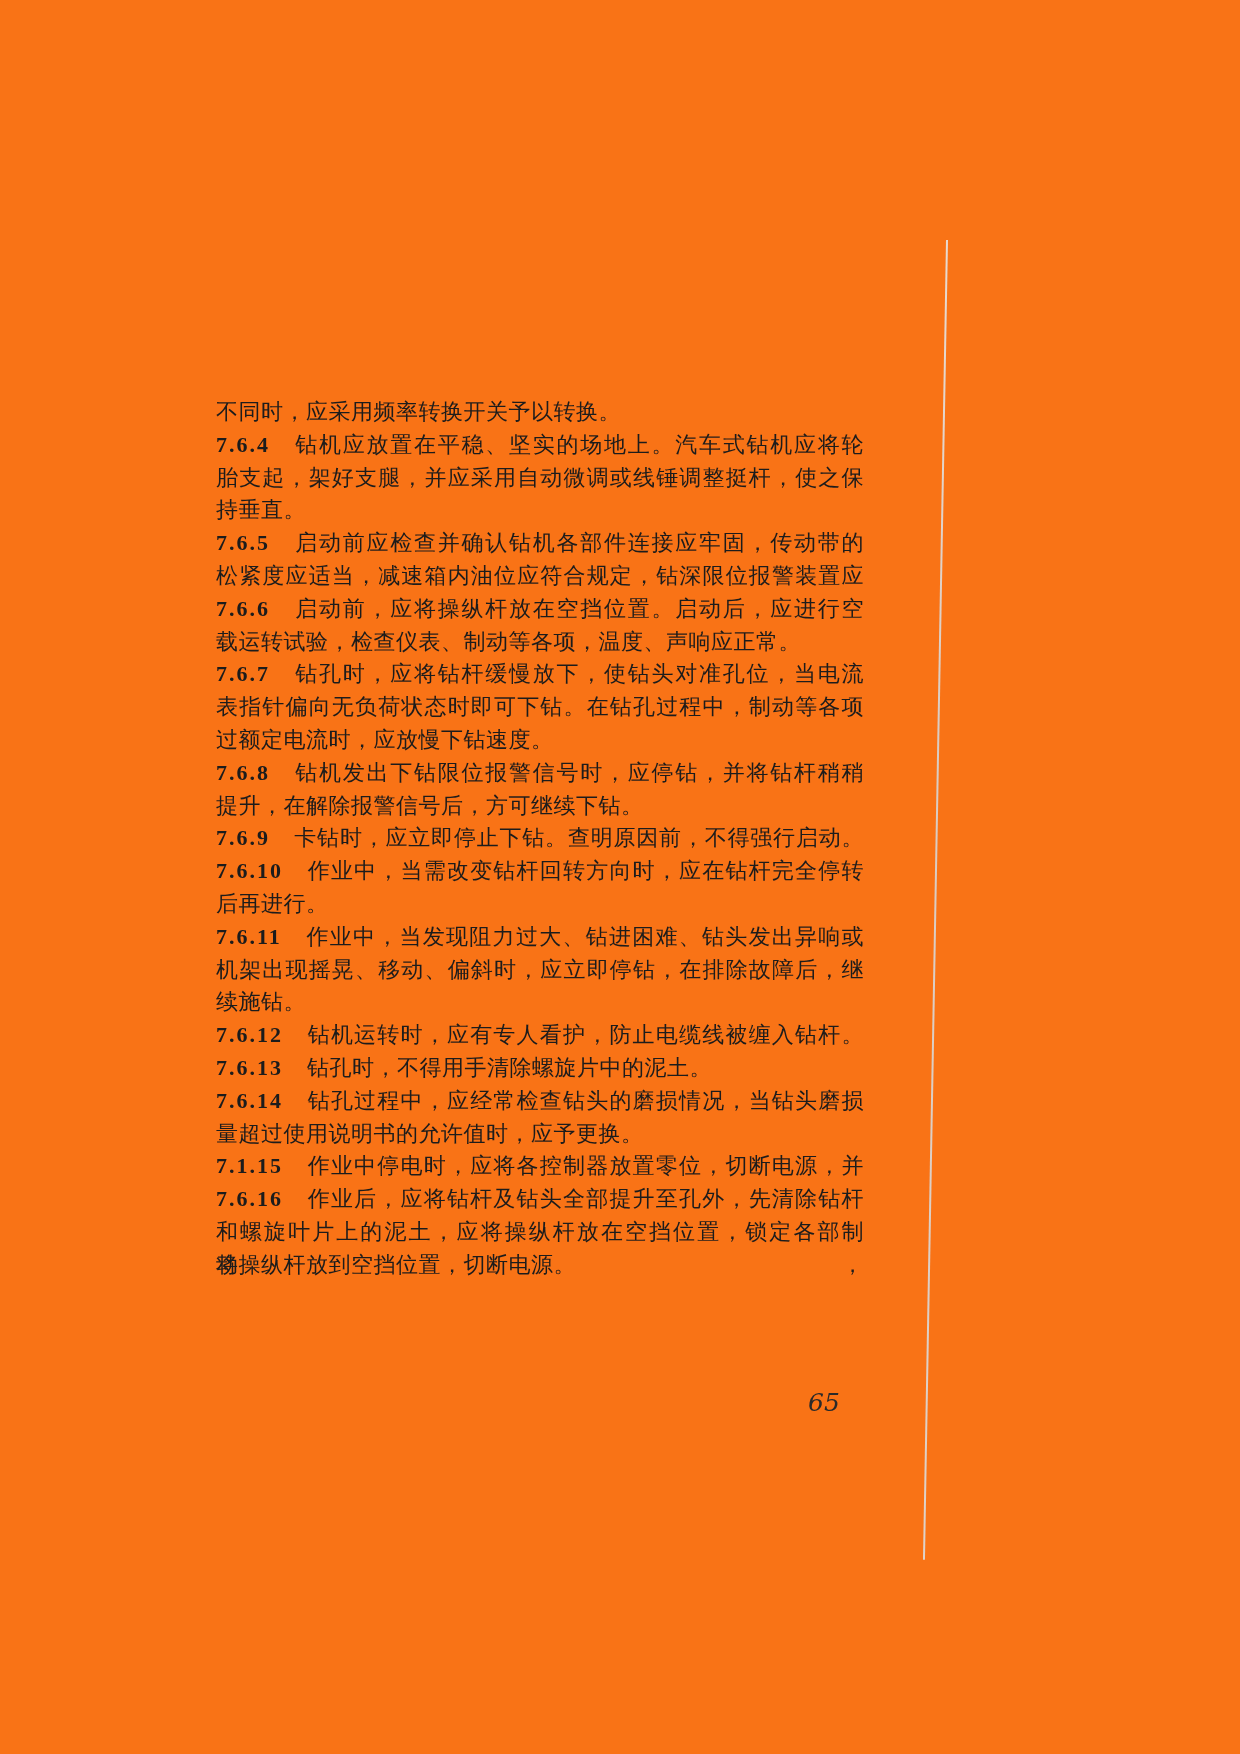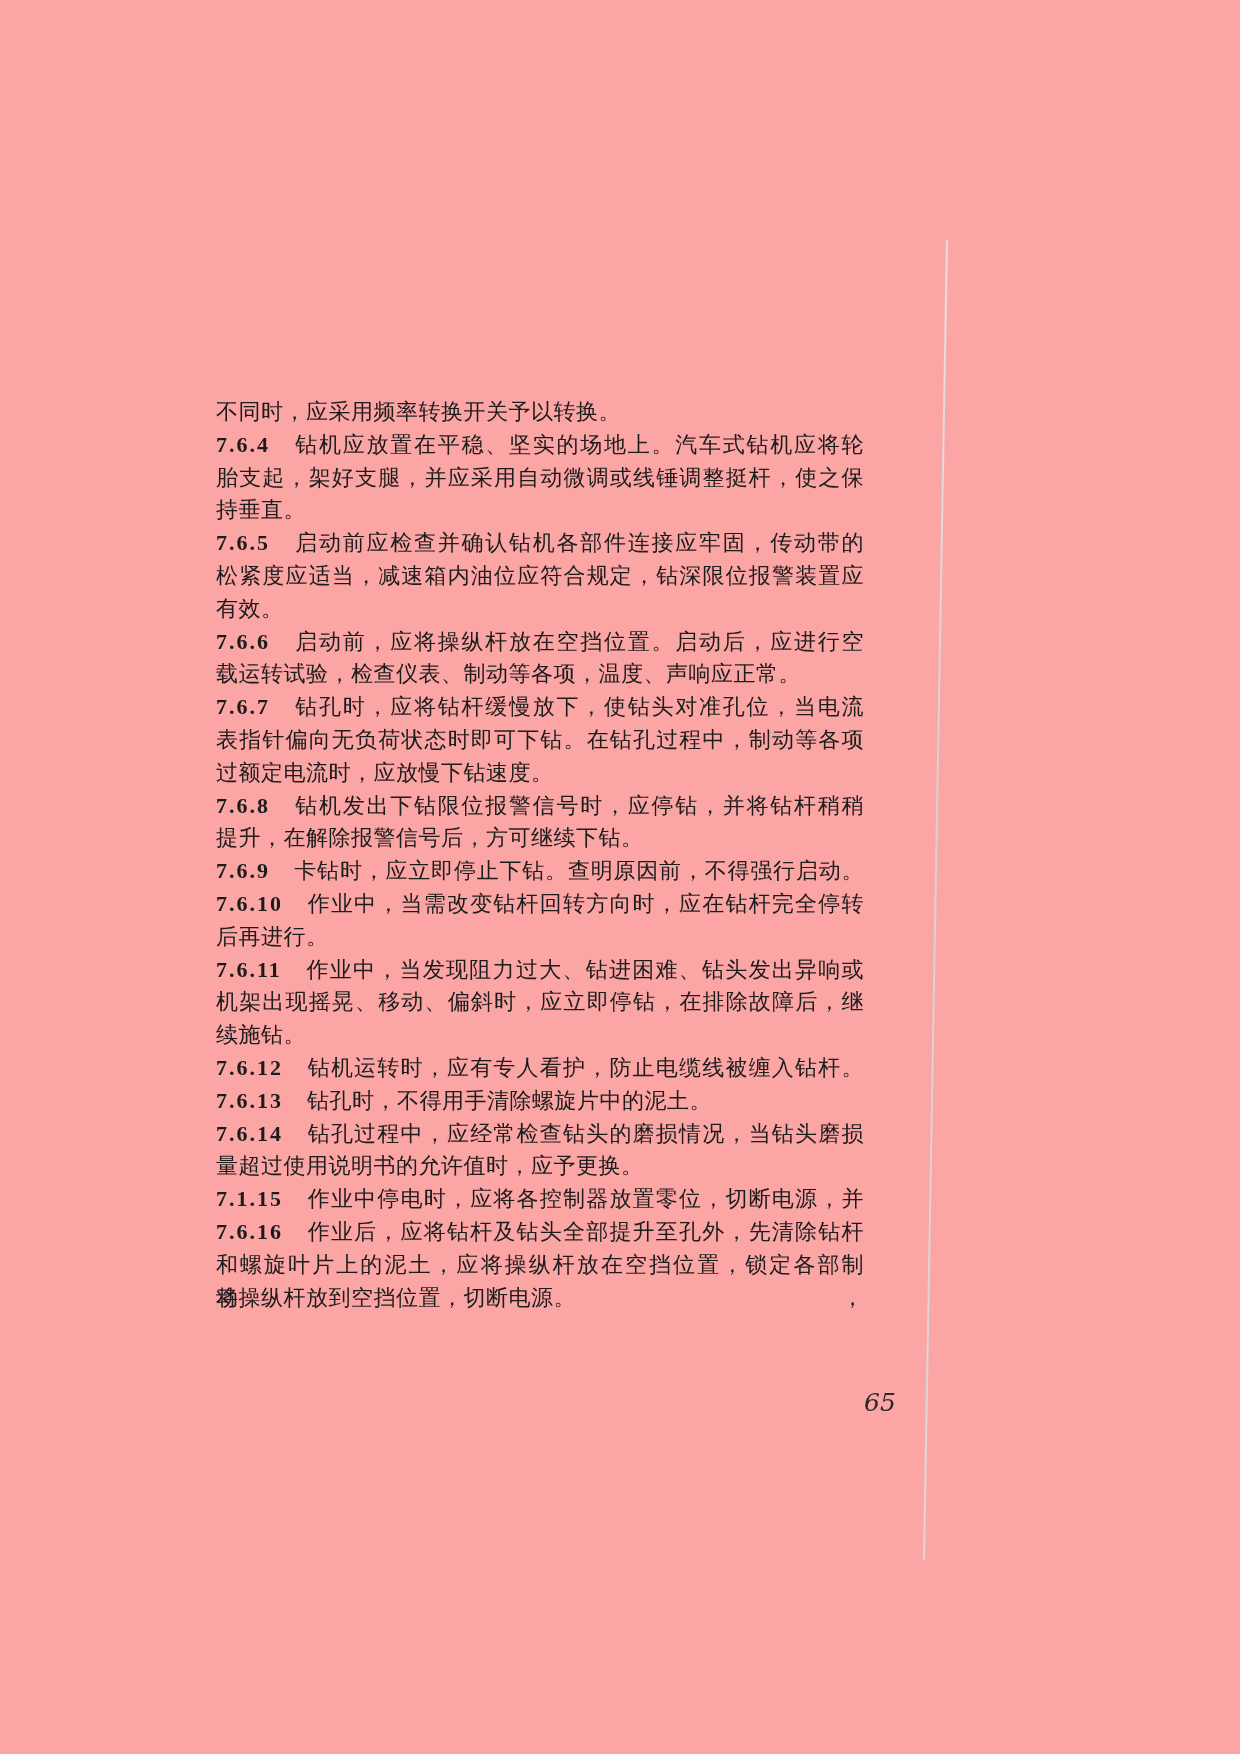--- a/index.html
+++ b/index.html
@@ -10,21 +10,21 @@
   body {
     width: 1240px;
     height: 1754px;
     position: relative;
     font-family: "Liberation Serif", "DejaVu Serif", serif;
     overflow: hidden;
   }
   .page {
     position: absolute;
     inset: 0;
-    background: #fca5a5;
+    background: #f97316;
   }
   .text-block {
     position: absolute;
     left: 216px;
     top: 396px;
     width: 648px;
   }
   .line {
     font-size: 22px;
     line-height: 32.8px;
@@ -39,21 +39,21 @@
     text-align: justify;
     text-align-last: justify;
   }
   .num {
     font-weight: bold;
     letter-spacing: 2px;
     margin-right: 24px;
   }
   .page-number {
     position: absolute;
-    left: 864px;
+    left: 808px;
     top: 1388px;
     font-size: 25px;
     font-style: italic;
     color: #2a2a2a;
     font-family: "DejaVu Serif", serif;
   }
   .artifact-line {
     position: absolute;
     left: 946px;
     top: 240px;
@@ -69,21 +69,20 @@
 <body>
 
 <div class="page">
   <div class="text-block">
       <div class="line"><span>不同时，应采用频率转换开关予以转换。</span></div>
       <div class="line justify"><b class="num">7.6.4</b><span>钻机应放置在平稳、坚实的场地上。汽车式钻机应将轮</span></div>
       <div class="line justify"><span>胎支起，架好支腿，并应采用自动微调或线锤调整挺杆，使之保</span></div>
       <div class="line"><span>持垂直。</span></div>
       <div class="line justify"><b class="num">7.6.5</b><span>启动前应检查并确认钻机各部件连接应牢固，传动带的</span></div>
       <div class="line justify"><span>松紧度应适当，减速箱内油位应符合规定，钻深限位报警装置应</span></div>
-      <div class="line"><span>有效。</span></div>
       <div class="line justify"><b class="num">7.6.6</b><span>启动前，应将操纵杆放在空挡位置。启动后，应进行空</span></div>
       <div class="line"><span>载运转试验，检查仪表、制动等各项，温度、声响应正常。</span></div>
       <div class="line justify"><b class="num">7.6.7</b><span>钻孔时，应将钻杆缓慢放下，使钻头对准孔位，当电流</span></div>
       <div class="line justify"><span>表指针偏向无负荷状态时即可下钻。在钻孔过程中，制动等各项</span></div>
       <div class="line"><span>过额定电流时，应放慢下钻速度。</span></div>
       <div class="line justify"><b class="num">7.6.8</b><span>钻机发出下钻限位报警信号时，应停钻，并将钻杆稍稍</span></div>
       <div class="line"><span>提升，在解除报警信号后，方可继续下钻。</span></div>
       <div class="line justify"><b class="num">7.6.9</b><span>卡钻时，应立即停止下钻。查明原因前，不得强行启动。</span></div>
       <div class="line justify"><b class="num">7.6.10</b><span>作业中，当需改变钻杆回转方向时，应在钻杆完全停转</span></div>
       <div class="line"><span>后再进行。</span></div>

